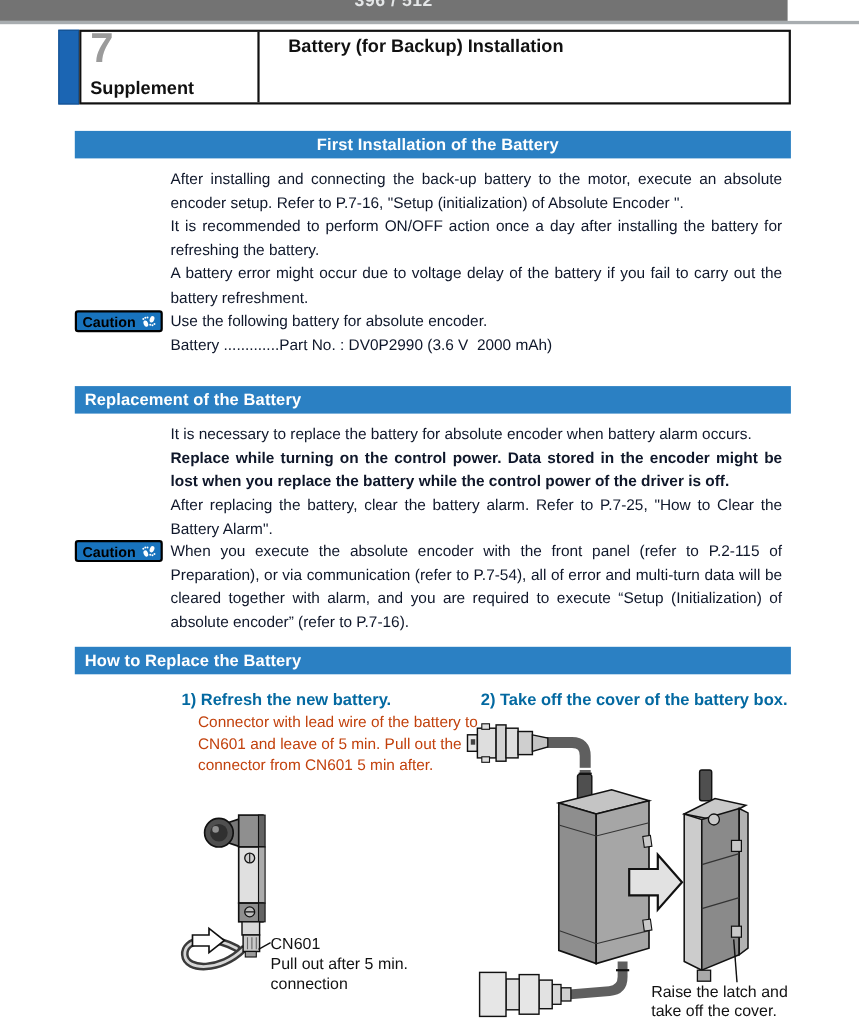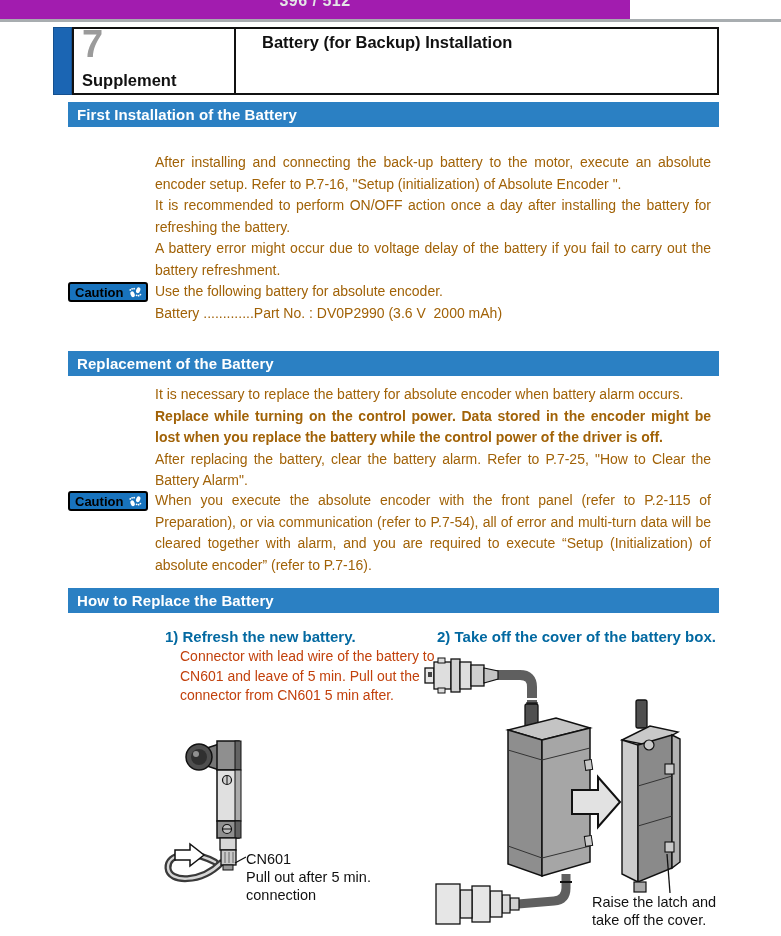--- a/index.html
+++ b/index.html
@@ -1,21 +1,21 @@
 <!DOCTYPE html>
 <html><head>
 <meta charset="utf-8">
 <style>
   html,body{margin:0;padding:0;background:#fff;}
   .canvas{
     position:relative;width:781px;height:936px;background:#ffffff;overflow:hidden;
     font-family:"Liberation Sans",sans-serif;color:#111;
   }
   
-  .topbar{position:absolute;left:0;top:0;width:630px;height:19px;background:#a21caf;overflow:hidden;}
+  .topbar{position:absolute;left:0;top:0;width:716px;height:19px;background:#737373;overflow:hidden;}
   .topbar-text{display:block;margin-top:-8px;text-align:center;font-size:16px;font-weight:bold;
     color:#e4e6e7;letter-spacing:.5px;}
   .topbar-edge{position:absolute;left:0;top:19px;width:781px;height:3px;background:#a8adb0;}
 
   
   .chapter-header{position:absolute;left:53px;top:27px;width:666px;height:68px;}
   .chapter-bar{position:absolute;left:0;top:0;width:19px;height:68px;background:#1b65b3;border:1px solid #15508f;box-sizing:border-box;}
   .chapter-table{position:absolute;left:19px;top:0;width:647px;height:68px;border:2px solid #111;box-sizing:border-box;background:#fff;}
   .chapter-left{position:absolute;left:0;top:0;width:162px;height:100%;border-right:2px solid #111;box-sizing:border-box;}
   .chapter-num{position:absolute;left:8px;top:-6px;font-size:38px;font-weight:bold;color:#9b9b9b;}
@@ -23,21 +23,21 @@
   .chapter-right{position:absolute;left:162px;top:0;right:0;height:100%;}
   .chapter-title{height:37px;border-bottom:2px solid #111;box-sizing:border-box;font-size:24px;font-weight:bold;
     padding:3px 0 0 10px;letter-spacing:.2px;}
   .chapter-subtitle{font-size:16.5px;font-weight:bold;padding:4px 0 0 26px;}
 
   
   .sec-bar{position:absolute;left:68px;width:651px;height:25px;background:#2b80c3;color:#fff;
     font-size:15px;font-weight:bold;line-height:25px;padding-left:9px;box-sizing:border-box;letter-spacing:.1px;}
 
   
-  .body-block{position:absolute;left:155px;width:556px;font-size:14px;line-height:21.5px;color:#a16207;}
+  .body-block{position:absolute;left:155px;width:556px;font-size:14px;line-height:21.5px;color:#0f172a;}
   .body-block p{margin:0;text-align:justify;}
   .body-block p.left{text-align:left;}
   .body-block p.pre{white-space:pre-wrap;text-align:left;}
   .body-block p.bold{font-weight:bold;}
 
   
   .caution-badge{position:absolute;left:68px;width:80px;height:20px;background:#1873bd;border:2px solid #000;
     border-radius:3px;box-sizing:border-box;display:flex;align-items:center;justify-content:space-between;
     padding:0 4px 0 5px;}
   .caution-badge .cb-text{color:#000000;font-size:13px;font-weight:bold;line-height:1;}
@@ -66,21 +66,21 @@
       <div class="chapter-left">
         <div class="chapter-num">7</div>
         <div class="chapter-label">Supplement</div>
       </div>
       <div class="chapter-right">
         <div class="chapter-subtitle">Battery (for Backup) Installation</div>
       </div>
     </div>
   </div>
 
-  <div class="sec-bar" style="top:102px;">First Installation of the Battery</div>
+  <div class="sec-bar" style="top:119px;text-align:center;">First Installation of the Battery</div>
 
   <div class="body-block" style="top:152px;">
     <p>After installing and connecting the back-up battery to the motor, execute an absolute encoder setup. Refer to P.7-16, "Setup (initialization) of Absolute Encoder ".</p>
     <p>It is recommended to perform ON/OFF action once a day after installing the battery for refreshing the battery.</p>
     <p>A battery error might occur due to voltage delay of the battery if you fail to carry out the battery refreshment.</p>
   </div>
 
   <div class="caution-badge" style="top:282px;">
     <span class="cb-text">Caution</span>
     <svg width="13" height="14" viewBox="0 0 13 14">

